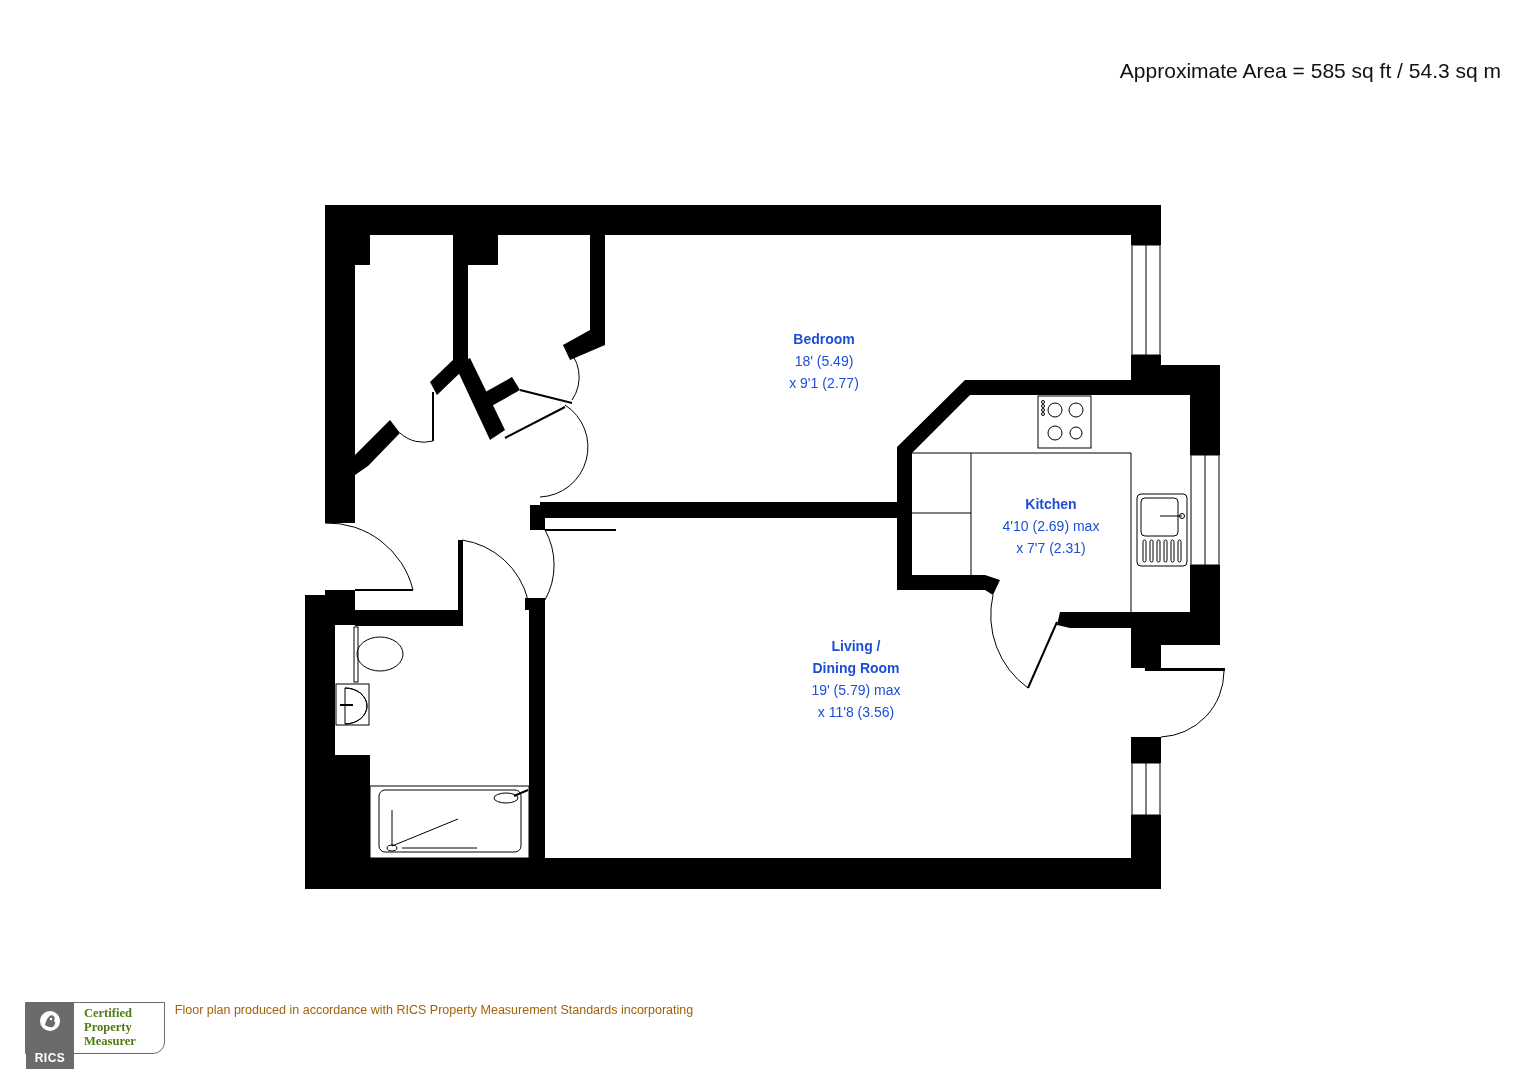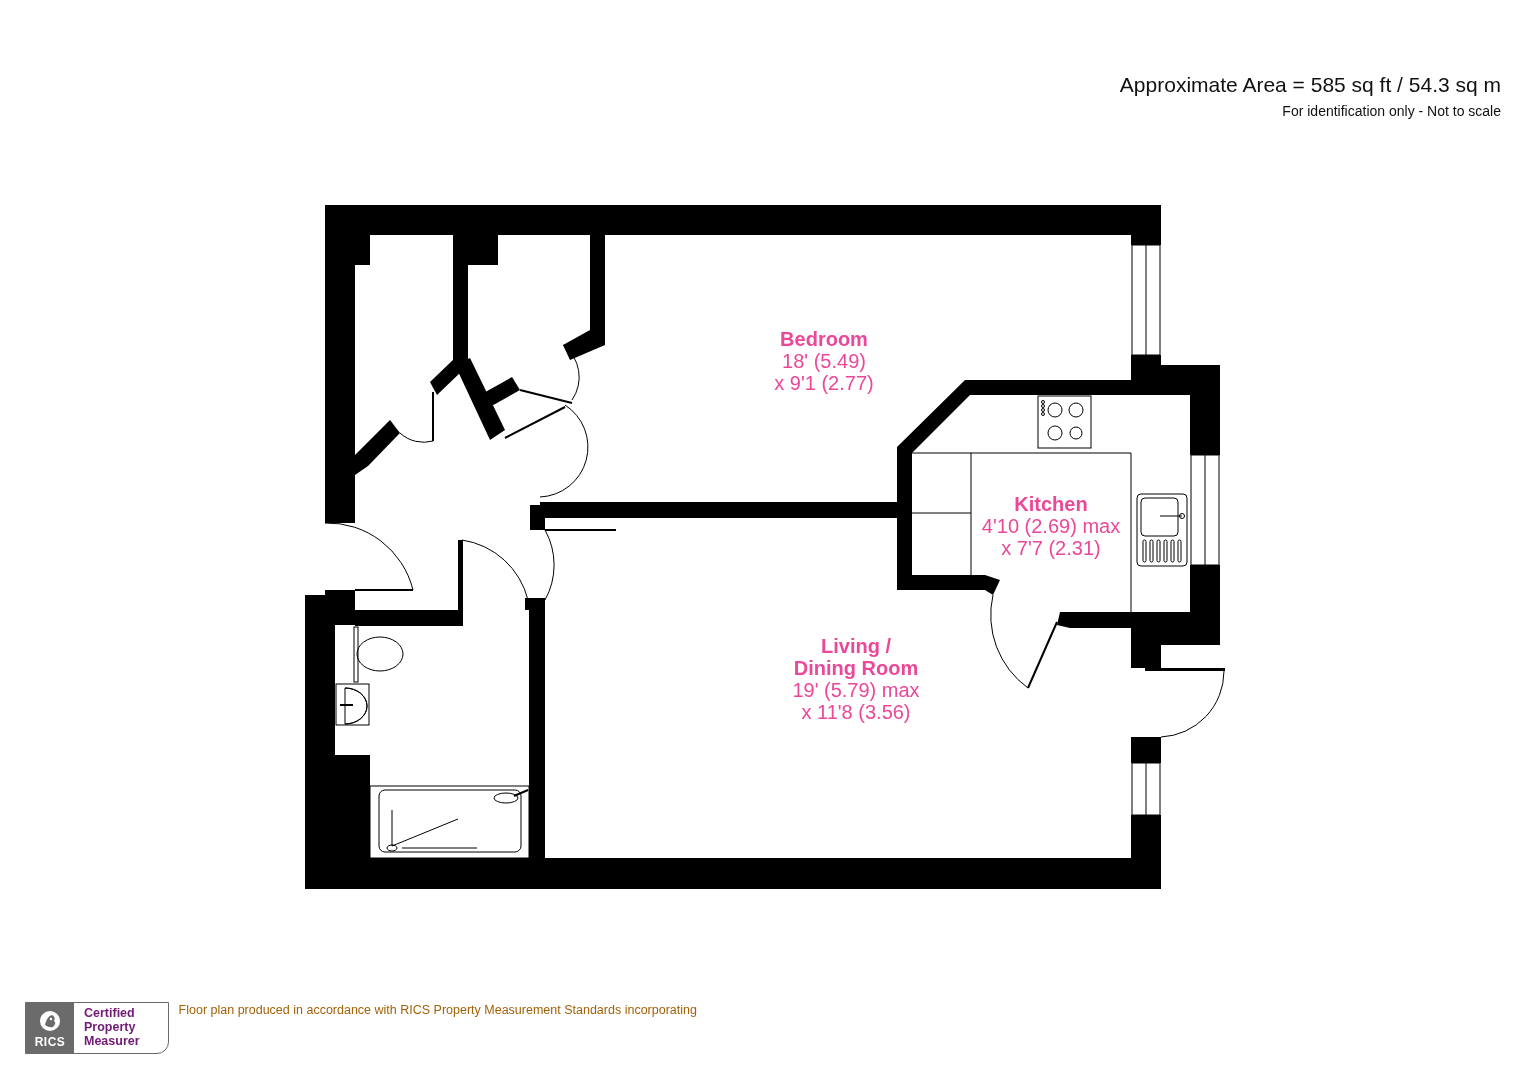--- a/index.html
+++ b/index.html
@@ -1,30 +1,30 @@
 <!DOCTYPE html>
 <html><head>
   <meta charset="utf-8">
   <style>
     html, body { margin: 0; padding: 0; background: #ffffff; }
     body { width: 1527px; height: 1080px; position: relative; overflow: hidden;
            font-family: "Liberation Sans", "DejaVu Sans", sans-serif; color: #000; }
     .plan { position: absolute; left: 0; top: 0; width: 1527px; height: 1080px; }
-    .header-area { position: absolute; right: 26px; top: 72px; text-align: right; }
+    .header-area { position: absolute; right: 26px; top: 58px; text-align: right; }
     .area-title { font-size: 21px; line-height: 26px; color: #111; white-space: nowrap; }
     .area-sub { font-size: 14px; line-height: 18px; margin-top: 4px; color: #111; white-space: nowrap; }
-    .room-label { position: absolute; text-align: center; font-size: 20px; line-height: 22px; color: #ec4899; white-space: nowrap; transform: translateX(-50%); }
+    .room-label { position: absolute; text-align: center; font-size: 14px; line-height: 22px; color: #1d4ed8; white-space: nowrap; transform: translateX(-50%); }
     .room-label .name { font-weight: bold; display: block; }
     .room-label .dim { display: block; }
     .footer { position: absolute; left: 25px; top: 1002px; display: flex; align-items: flex-start; }
     .rics-badge { display: flex; height: 50px; border: 1.5px solid #6b6b6b; border-radius: 0 0 12px 0; background: #fff; }
-    .rics-logo { width: 48px; height: 50px; background: #6b6b6b; color: #fff; display: flex; flex-direction: column; align-items: center; justify-content: flex-end; padding-bottom: 4px; box-sizing: border-box; position: relative; }
+    .rics-logo { width: 48px; height: 66px; background: #6b6b6b; color: #fff; display: flex; flex-direction: column; align-items: center; justify-content: flex-end; padding-bottom: 4px; box-sizing: border-box; position: relative; }
     .rics-logo .lion { position: absolute; top: 7px; left: 13px; width: 22px; height: 22px; }
     .rics-logo .rics-text { font-weight: bold; font-size: 12px; letter-spacing: 0.5px; }
-    .cert-text { padding: 3px 28px 0 10px; font-family: Liberation Sans, sans-serif; font-size: 12.5px; line-height: 14px; color: #701a75; font-weight: bold; }
+    .cert-text { padding: 3px 28px 0 10px; font-family: Liberation Serif, serif; font-size: 12.5px; line-height: 14px; color: #4d7c0f; font-weight: bold; }
     .cert-text span { display: block; }
     .footer-text { margin-left: 10px; margin-top: 0px; font-size: 12.5px; line-height: 16px; color: #a16207; }
     .footer-text span { display: block; white-space: nowrap; }
   </style>
 </head>
 <body>
 
 <svg class="plan" viewBox="0 0 1527 1080" xmlns="http://www.w3.org/2000/svg">
 
   <g fill="#000">
@@ -158,21 +158,20 @@
     <line x1="392" y1="846" x2="458" y2="819"></line>
     <line x1="402" y1="848" x2="477" y2="848"></line>
     <ellipse cx="392" cy="848" rx="5" ry="3"></ellipse>
     <ellipse cx="506" cy="798" rx="12" ry="5"></ellipse>
     <line x1="514" y1="796" x2="528" y2="790" stroke-width="2"></line>
   </g>
 </svg>
 
 <div class="header-area">
   <div class="area-title">Approximate Area = 585 sq ft / 54.3 sq m</div>
-  <div class="area-sub">For identification only - Not to scale</div>
 </div>
 
 <div class="room-label" style="left:824px; top:328px;">
   <span class="name">Bedroom</span>
   <span class="dim">18' (5.49)</span>
   <span class="dim">x 9'1 (2.77)</span>
 </div>
 
 <div class="room-label" style="left:1051px; top:493px;">
   <span class="name">Kitchen</span>

